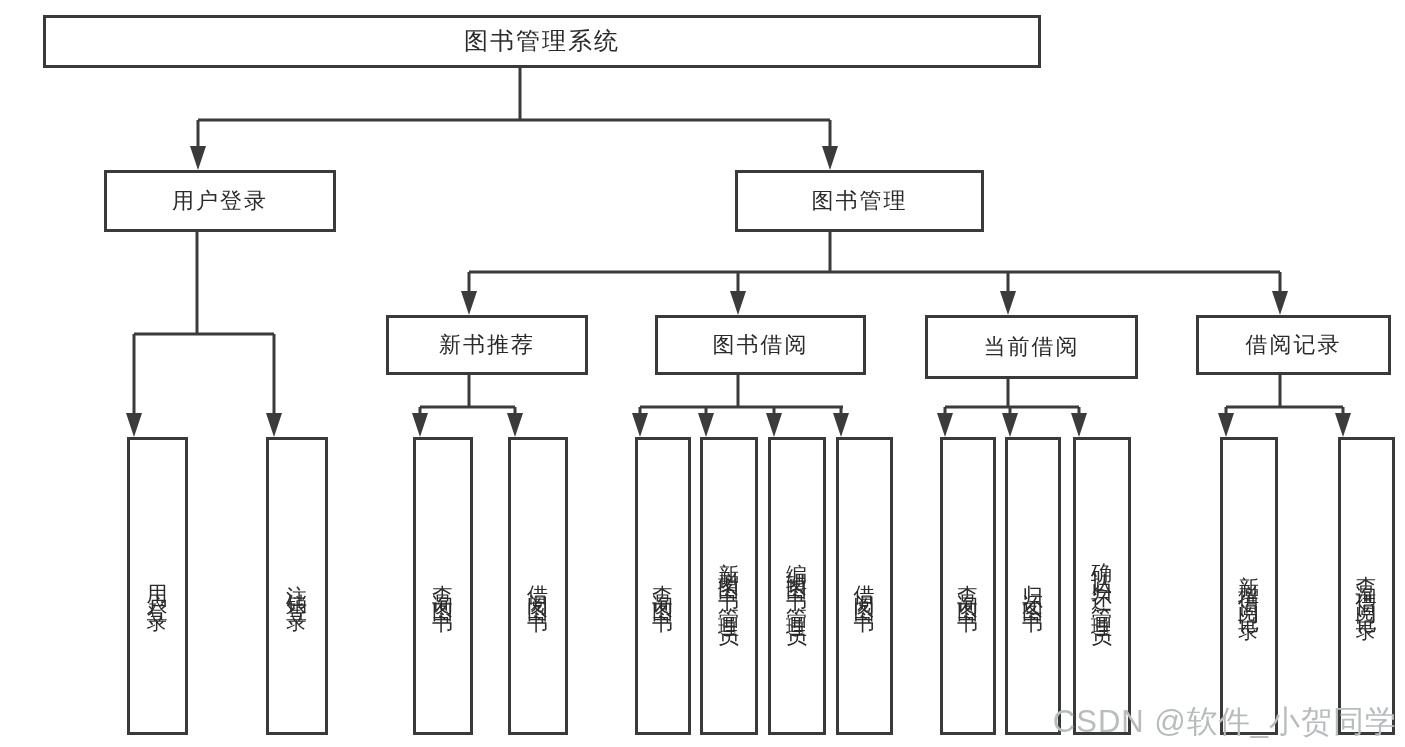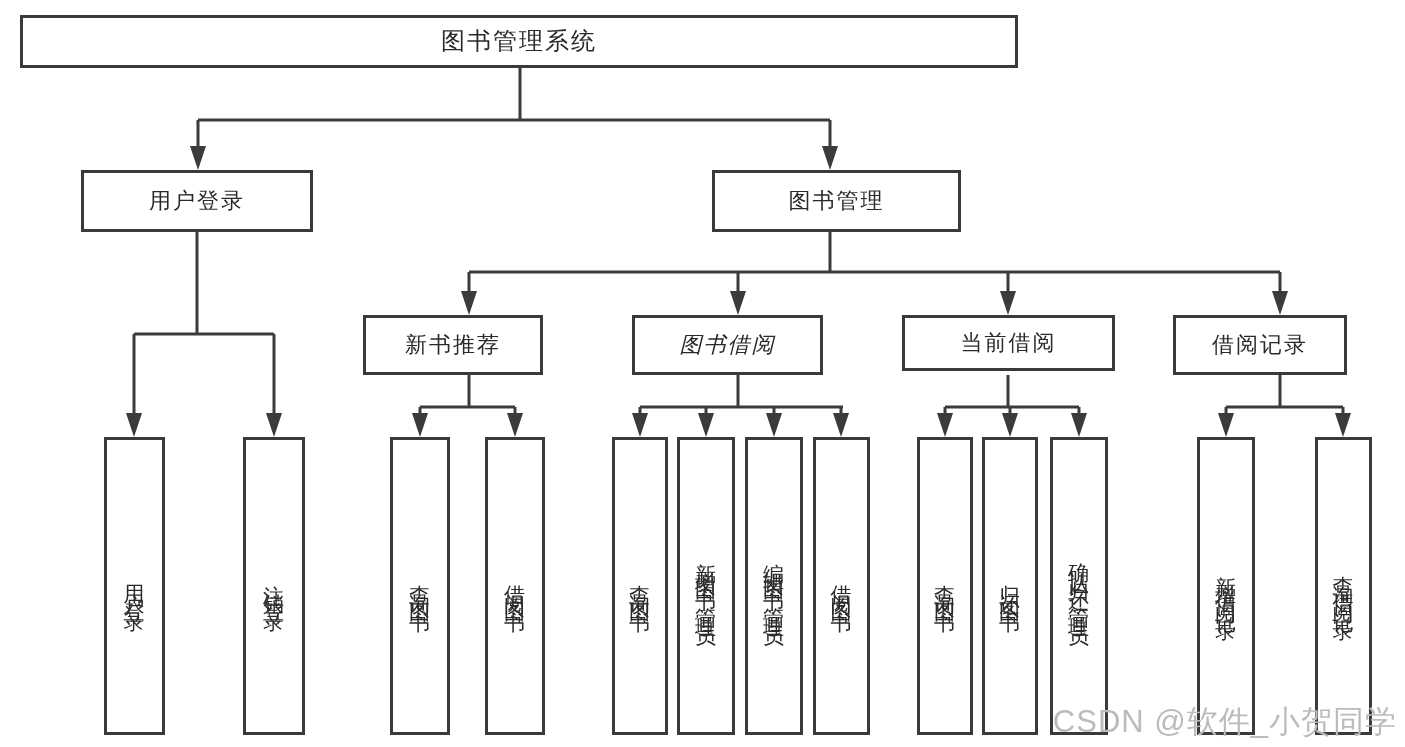--- a/index.html
+++ b/index.html
@@ -21,20 +21,21 @@
     border:3px solid #3a3a3a;
     background:#ffffff;
     display:flex;
     align-items:center;
     justify-content:center;
     font-size:22px;
     letter-spacing:2px;
     color:#2a2a2a;
     text-align:center;
     line-height:1.2;
+    margin-left:23px;
   }
   .vbox {
     writing-mode:vertical-rl;
     text-orientation:mixed;
     letter-spacing:9px;
     line-height:1;
     font-size:21px;
   }
   .watermark {
     position:absolute;
@@ -86,24 +87,24 @@
       <polygon points="1218,413 1234,413 1226,437"></polygon>
       <polygon points="1335,413 1351,413 1343,437"></polygon>
     </g>
   </svg>
 
   <div class="box" style="left:20px; top:15px; width:998px; height:53px; font-size:24px;">图书管理系统</div>
 
   <div class="box" style="left:81px; top:170px; width:232px; height:62px;">用户登录</div>
   <div class="box" style="left:712px; top:170px; width:249px; height:62px;">图书管理</div>
 
-  <div class="box" style="left:363px; top:315px; width:180px; height:60px;">新书推荐</div>
-  <div class="box" style="left:632px; top:315px; width:191px; height:60px;font-style:italic;">图书借阅</div>
-  <div class="box" style="left:902px; top:315px; width:213px; height:56px;">当前借阅</div>
-  <div class="box" style="left:1173px; top:315px; width:174px; height:60px;">借阅记录</div>
+  <div class="box" style="left:363px; top:315px; width:202px; height:60px;">新书推荐</div>
+  <div class="box" style="left:632px; top:315px; width:211px; height:60px;">图书借阅</div>
+  <div class="box" style="left:902px; top:315px; width:213px; height:64px;">当前借阅</div>
+  <div class="box" style="left:1173px; top:315px; width:195px; height:60px;">借阅记录</div>
 
   <div class="box vbox" style="left:104px; top:437px; width:61px; height:298px;">用户登录</div>
   <div class="box vbox" style="left:243px; top:437px; width:62px; height:298px;">注销登录</div>
 
   <div class="box vbox" style="left:390px; top:437px; width:60px; height:298px;">查询图书</div>
   <div class="box vbox" style="left:485px; top:437px; width:60px; height:298px;">借阅图书</div>
 
   <div class="box vbox" style="left:612px; top:437px; width:56px; height:298px;">查询图书</div>
   <div class="box vbox" style="left:677px; top:437px; width:58px; height:298px;">新增图书（管理员）</div>
   <div class="box vbox" style="left:745px; top:437px; width:58px; height:298px;">编辑图书（管理员）</div>

